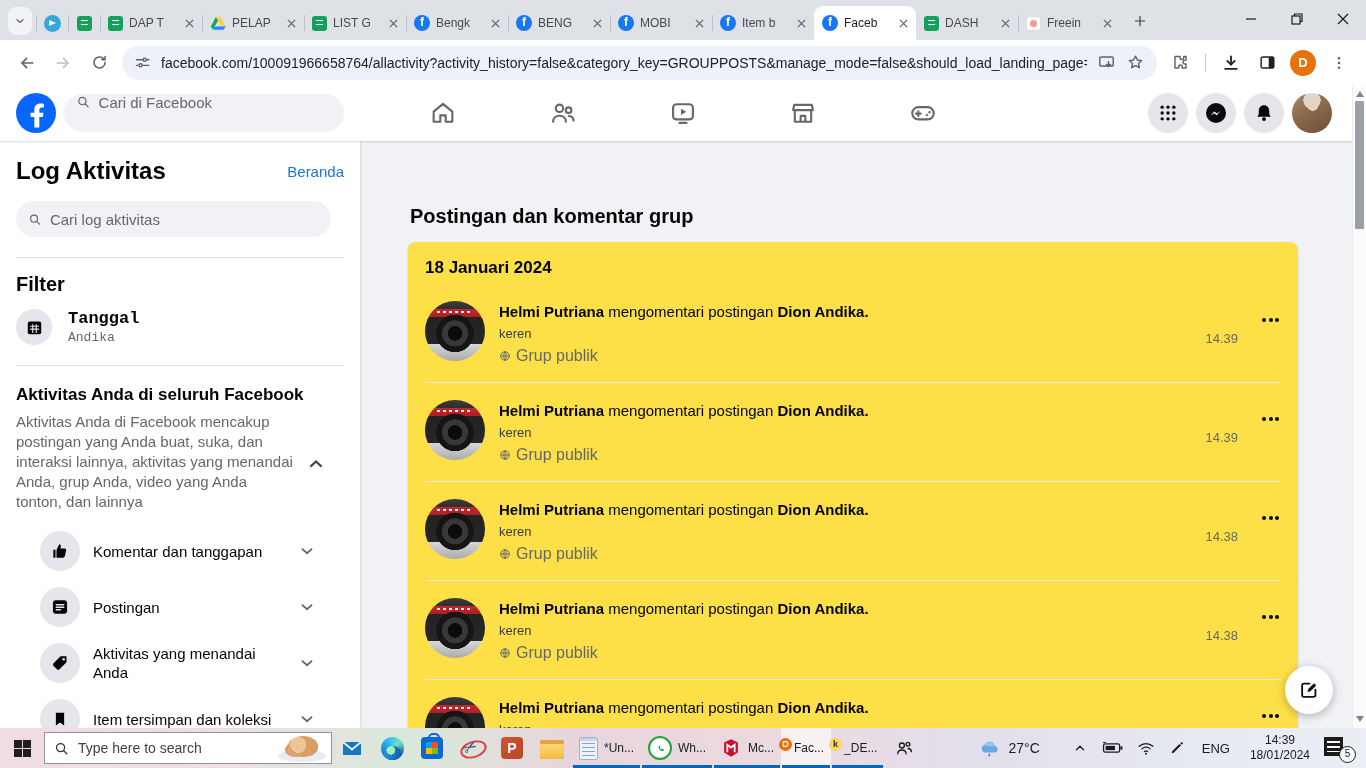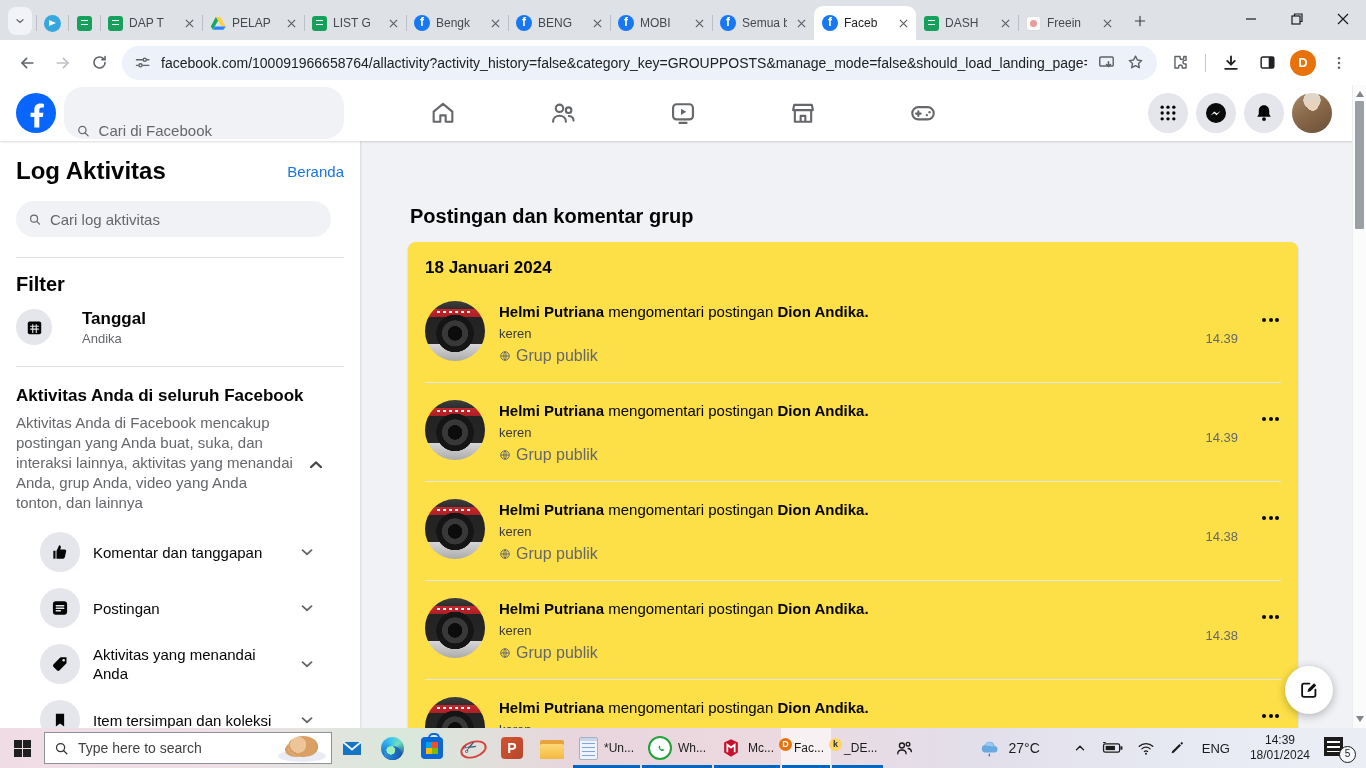--- a/index.html
+++ b/index.html
@@ -48,22 +48,22 @@
   .omni-icon { color:#5f6368; flex-shrink:0; }
   .sep { width:1px; height:18px; background:#aecbfa; margin:0 6px; }
   .profile-chip { width:26px; height:26px; border-radius:50%; background:#e8710a; color:#fff;
     font:700 13px/26px "Liberation Sans",sans-serif; text-align:center; margin:0 4px; flex-shrink:0; }
 
   
   .fb-page { position:absolute; top:85px; left:0; width:1366px; height:643px; background:#f0f2f5; overflow:hidden; }
   .fb-header { position:absolute; top:0; left:0; right:0; height:56px; background:#fff;
     box-shadow:0 1px 2px rgba(0,0,0,.15); display:flex; align-items:center; padding:0 16px; z-index:6; }
   .fb-logo { width:40px; height:40px; border-radius:50%; background:#0866ff; flex-shrink:0; }
-  .fb-search { width:280px; height:52px; margin-left:8px; background:#f0f2f5; border-radius:19px;
-    display:flex; align-items:flex-end; padding:0 12px; gap:8px; }
+  .fb-search { width:280px; height:38px; margin-left:8px; background:#f0f2f5; border-radius:19px;
+    display:flex; align-items:flex-start; padding:0 12px; gap:8px; }
   .fb-search input { border:none; outline:none; background:transparent; font-size:15px; color:#050505; width:100%; }
   .fb-search input::placeholder { color:#65676b; }
   .fb-nav { position:absolute; left:50%; transform:translateX(-50%); display:flex; gap:92px; color:#65676b; }
   .fb-nav .nav-item { width:28px; height:28px; }
   .fb-actions { margin-left:auto; display:flex; gap:8px; padding-right:18px; }
   .action-circle { width:40px; height:40px; border-radius:50%; background:#e4e6eb;
     display:flex; align-items:center; justify-content:center; color:#050505; }
   .fb-avatar { width:40px; height:40px; border-radius:50%;
     background:radial-gradient(circle at 52% 30%, #e9d2bb 0 16%, transparent 17%),
       radial-gradient(circle at 50% 18%, #ded6c8 0 22%, transparent 23%),
@@ -74,21 +74,21 @@
     box-shadow:1px 0 2px rgba(0,0,0,.1); padding:16px; z-index:5; }
   .sb-titlerow { display:flex; align-items:center; justify-content:space-between; }
   .sb-title { font-size:24px; font-weight:700; color:#050505; }
   .sb-home { font-size:15px; color:#1b74e4; }
   .sb-search { width:315px; height:36px; margin-top:16px; background:#f0f2f5; border-radius:18px;
     display:flex; align-items:center; padding:0 12px; gap:8px; }
   .sb-search input { border:none; outline:none; background:transparent; font-size:15px; color:#050505; width:100%; }
   .sb-search input::placeholder { color:#65676b; }
   .divider { border-top:1px solid #dfe2e6; margin-top:20px; }
   .sb-filter-title { font-size:20px; font-weight:700; color:#050505; margin-top:15px; }
-  .date-row { display:flex; align-items:flex-start; gap:30px; margin-top:13px; }
+  .date-row { display:flex; align-items:flex-start; gap:16px; margin-top:13px;font-family:Liberation Mono, monospace; }
   .gray-circle-36 { width:36px; height:36px; border-radius:50%; background:#e4e6eb;
     display:flex; align-items:center; justify-content:center; color:#050505; flex-shrink:0; }
   .date-title { font-size:17px; font-weight:600; color:#050505; }
   .date-sub { font-size:13px; color:#65676b; margin-top:2px; }
   .sb-section-title { font-size:17px; font-weight:700; color:#050505; margin-top:19px; }
   .sb-desc-wrap { position:relative; margin-top:7px; padding-right:48px; }
   .sb-desc { font-size:15px; line-height:20px; color:#65676b; }
   .collapse-btn { position:absolute; right:18px; top:42px; color:#45494d; }
   .sb-menu { margin-top:11px; margin-left:24px; }
   .menu-item { display:flex; align-items:center; gap:13px; height:56px; }
@@ -269,21 +269,21 @@
     <span class="fav-fb"></span>
     <span class="tab-label">MOBI</span>
     <span class="tab-close">
         <svg width="9" height="9" viewBox="0 0 10 10" stroke="currentColor" stroke-width="1.4">
           <path d="M1 1 L9 9 M9 1 L1 9"></path>
         </svg>
       </span>
   </div>
   <div class="tab">
     <span class="fav-fb"></span>
-    <span class="tab-label">Semua b</span>
+    <span class="tab-label">Item b</span>
     <span class="tab-close">
         <svg width="9" height="9" viewBox="0 0 10 10" stroke="currentColor" stroke-width="1.4">
           <path d="M1 1 L9 9 M9 1 L1 9"></path>
         </svg>
       </span>
   </div>
   <div class="tab active">
     <span class="fav-fb"></span>
     <span class="tab-label">Faceb</span>
     <span class="tab-close">

